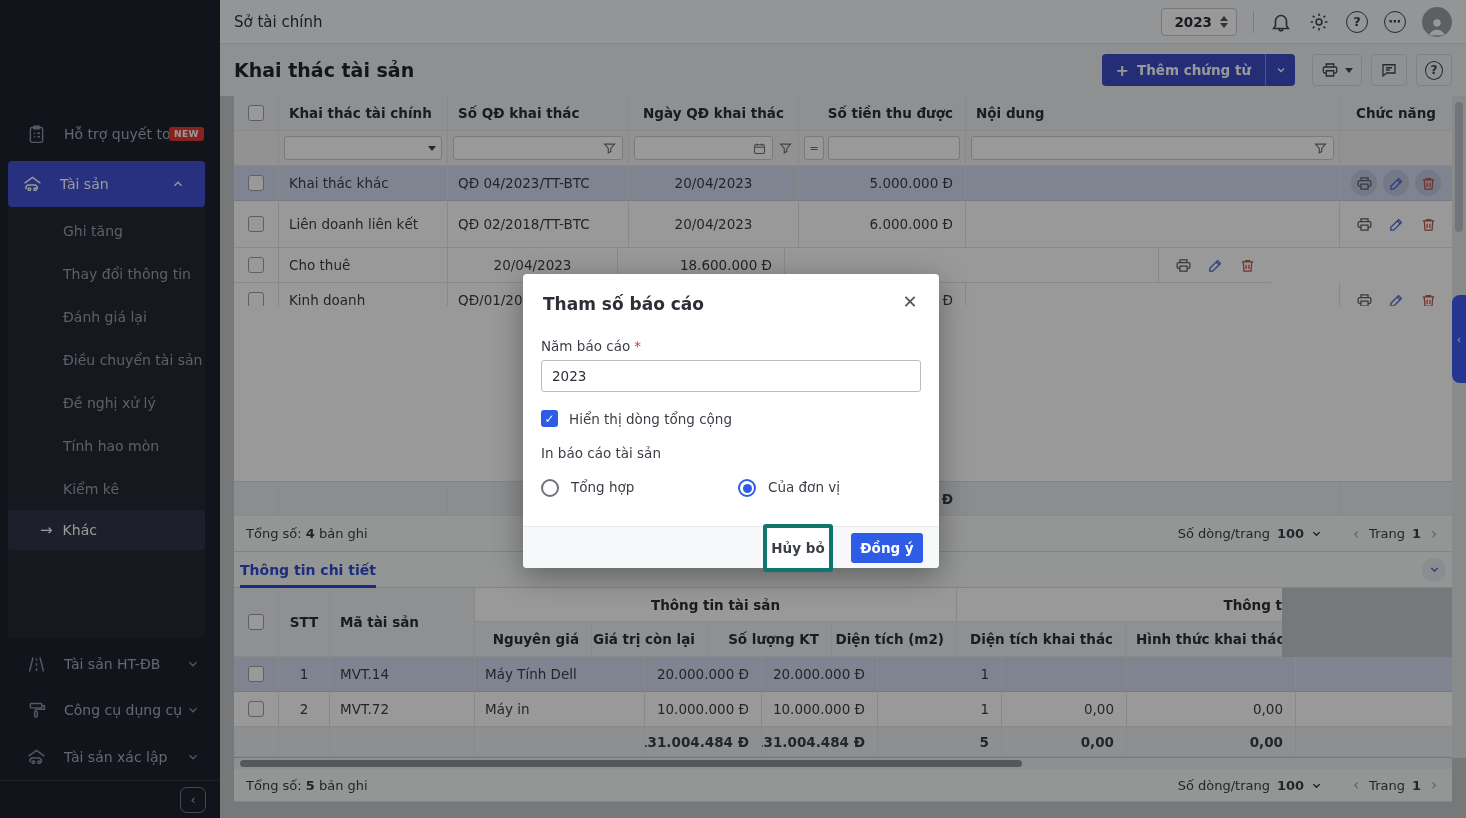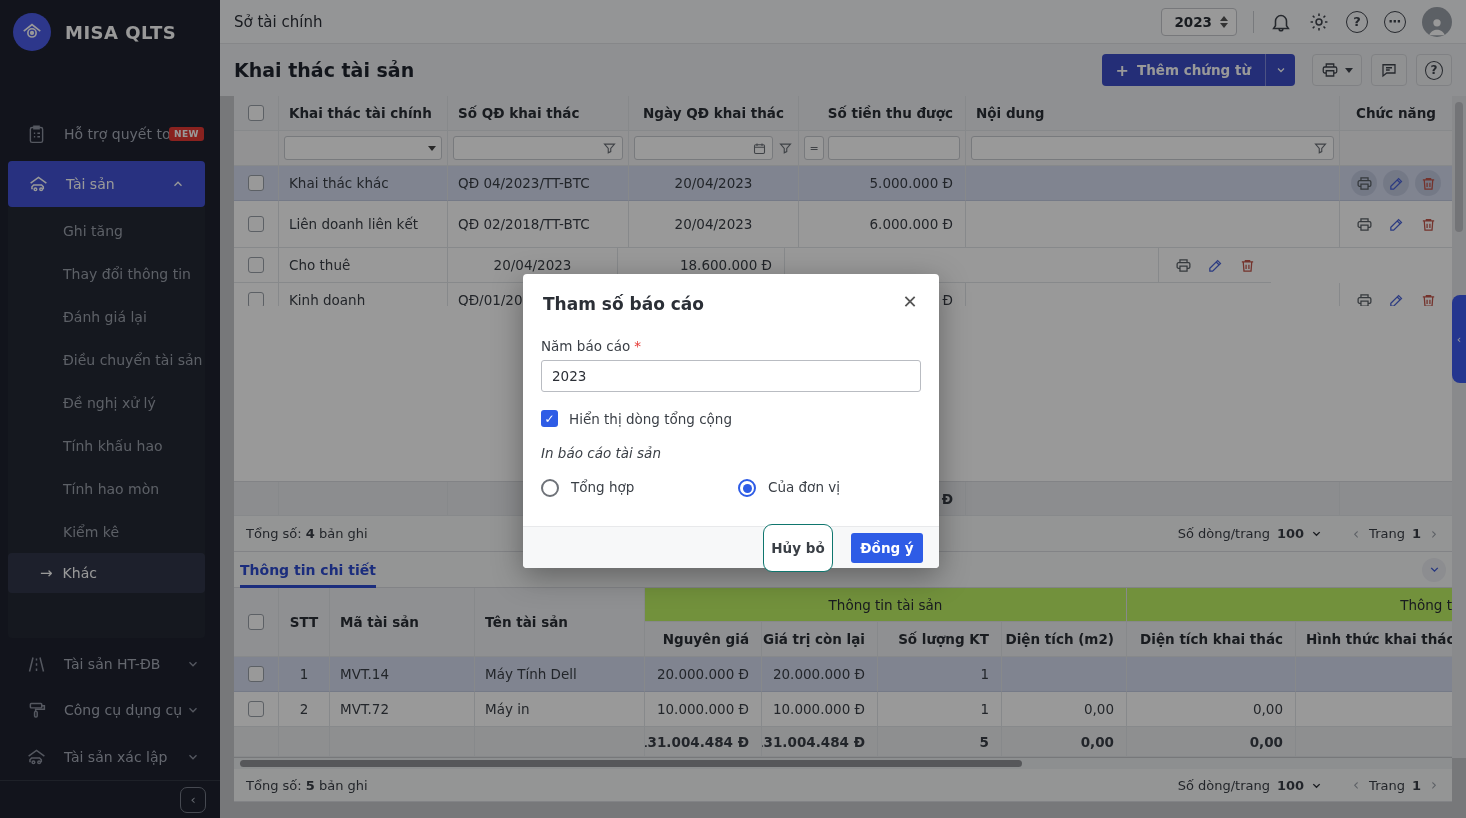--- a/index.html
+++ b/index.html
@@ -9,21 +9,21 @@
   .abs{position:absolute}
   svg{display:block}
 
   
   .sidebar{position:absolute;left:0;top:0;width:220px;height:818px;background:#1e2230;z-index:1}
   .logo-row{position:absolute;left:0;top:0;width:220px;height:64px;display:flex;align-items:center;padding-left:13px;gap:14px}
   .logo-circle{width:38px;height:38px;border-radius:50%;background:#4c5ce8;display:flex;align-items:center;justify-content:center;color:#fff}
   .logo-text{color:#fff;font-size:18px;font-weight:700;letter-spacing:.5px}
   .nav-item{position:absolute;left:0;width:220px;height:44px;display:flex;align-items:center;padding-left:26px;gap:17px;color:#a7acb8;font-size:14px;cursor:pointer}
   .nav-item .nicon{width:21px;height:21px;color:#8e93a0;flex:none}
-  .nav-item.active{left:8px;width:197px;border-radius:4px;background:#4353d6;color:#fff;padding-left:20px}
+  .nav-item.active{left:8px;width:197px;border-radius:4px;background:#4353d6;color:#fff;padding-left:14px}
   .nav-item.active .nicon{color:#fff}
   .nav-chev{position:absolute;right:20px;width:14px;height:14px;color:#8e93a0}
   .nav-item.active .nav-chev{color:#fff}
   .badge-new{position:absolute;right:16px;background:#e53935;color:#fff;font-size:9px;font-weight:700;padding:2px 5px;border-radius:3px;letter-spacing:.5px}
   .submenu{position:absolute;left:8px;top:207px;width:197px;height:431px;background:#242834;border-radius:0 0 4px 4px;padding-top:2px}
   .sub-item{height:43px;display:flex;align-items:center;padding-left:55px;color:#9aa0ab;font-size:14px;cursor:pointer}
   .sub-item.active{background:#31364a;border-radius:4px;color:#fff;padding-left:32px;gap:10px;height:40px}
   .sub-arrow{font-size:15px;color:#fff}
   .side-bottom{position:absolute;left:0;top:780px;width:220px;height:38px;border-top:1px solid #323743;display:flex;align-items:center;justify-content:flex-end;padding-right:14px}
   .collapse-btn{width:26px;height:26px;border:1.5px solid #767b87;border-radius:7px;color:#aab0bb;display:flex;align-items:center;justify-content:center;font-size:13px;cursor:pointer}
@@ -78,21 +78,21 @@
   .table-footer{position:absolute;left:14px;width:1218px;height:36px;background:#f7f8f9;border-bottom:1px solid #d9dbdf;display:flex;align-items:center;padding:0 12px;color:#3a3f46;font-size:13px}
   .pag{margin-left:auto;display:flex;align-items:center;gap:7px}
   .pag .num{font-weight:600}
   .pag .chev{color:#9aa0a8;font-size:15px;cursor:pointer;padding:0 3px}
 
   .tabbar{position:absolute;left:14px;top:552px;width:1218px;height:36px;background:#f7f8f9;border-bottom:1px solid #d9dbdf;display:flex;align-items:center;padding:0 6px}
   .tab-active{position:relative;height:36px;display:flex;align-items:center;color:#2d4bd0;font-weight:700;font-size:14px;cursor:pointer}
   .tab-active:after{content:"";position:absolute;left:0;right:0;bottom:0;height:3px;background:#2d4bd0}
   .tab-collapse{margin-left:auto;width:24px;height:24px;border-radius:50%;background:#e9ebf0;color:#3f5bd6;display:flex;align-items:center;justify-content:center;cursor:pointer}
 
-  .dh-groups .g{display:flex;align-items:center;font-weight:400;color:#2b2f36;background:#bef264;border-right:1px solid #e2e4e8;border-bottom:1px solid #e2e4e8;overflow:hidden;white-space:nowrap}
+  .dh-groups .g{display:flex;align-items:center;font-weight:700;color:#2b2f36;background:#ffffff;border-right:1px solid #e2e4e8;border-bottom:1px solid #e2e4e8;overflow:hidden;white-space:nowrap}
   .bold{font-weight:700}
 
   .hscroll{position:absolute;left:14px;top:758px;width:1218px;height:11px;background:#eceef0}
   .hthumb{position:absolute;left:6px;top:2px;width:782px;height:7px;border-radius:4px;background:#8f9296;cursor:pointer}
   .vscroll{position:absolute;left:1232px;top:96px;width:14px;height:662px;background:#e5e6e9}
   .vthumb{position:absolute;left:3px;top:6px;width:8px;height:130px;border-radius:4px;background:#c0c2c7;cursor:pointer}
   .side-tab{position:absolute;left:1452px;top:295px;width:14px;height:88px;background:#3d5aef;border-radius:8px 0 0 8px;display:flex;align-items:center;justify-content:center;color:#fff;font-size:11px;cursor:pointer;z-index:2}
 
   
   .overlay{position:absolute;inset:0;background:rgba(0,0,0,.40);z-index:40}
@@ -102,40 +102,30 @@
   .m-label{position:absolute;left:18px;font-size:13.5px;color:#3a3f46}
   .req{color:#e53935;margin-left:4px}
   .m-input{position:absolute;left:18px;top:345px;width:380px;height:32px;border:1px solid #b9bcc2;border-radius:3px;padding:0 10px;display:flex;align-items:center;background:#fff;color:#2b2f36;cursor:text}
   .m-cbrow{position:absolute;left:18px;top:395px;display:flex;align-items:center;gap:11px;cursor:pointer}
   .cbx{width:17px;height:17px;background:#2e5ce6;border-radius:3px;color:#fff;display:flex;align-items:center;justify-content:center;font-size:12px;font-weight:700}
   .m-radiorow{position:absolute;left:18px;top:464px;display:flex;align-items:flex-start}
   .radio{width:18px;height:18px;border:2px solid #6e7278;border-radius:50%;margin-right:12px;flex:none;display:flex;align-items:center;justify-content:center}
   .radio.sel{border-color:#2e5ce6}
   .radio.sel:after{content:"";width:9px;height:9px;border-radius:50%;background:#2e5ce6}
   .m-footer{position:absolute;left:0;bottom:0;width:416px;height:42px;background:#f7f8f9;border-top:1px solid #e8e9eb;border-radius:0 0 4px 4px;display:flex;align-items:center;justify-content:flex-end;gap:18px;padding-right:16px}
-  .btn-cancel{width:70px;height:48px;background:#fff;border:1px solid #0f766e;border-radius:9px;display:flex;align-items:center;justify-content:center;font-weight:600;color:#3a3f46;cursor:pointer}
+  .btn-cancel{width:70px;height:48px;background:#fff;border:4px solid #0f766e;border-radius:3px;display:flex;align-items:center;justify-content:center;font-weight:600;color:#3a3f46;cursor:pointer}
   .btn-ok{width:72px;height:30px;background:#2e5ce6;border-radius:3px;display:flex;align-items:center;justify-content:center;font-weight:600;color:#fff;cursor:pointer}
   .radio-label{margin-right:0;cursor:pointer}
 </style>
 </head>
 <body>
 
 <div class="app">
 
   <aside class="sidebar">
-    <div class="logo-row">
-      <div class="logo-circle">
-        <svg width="22" height="22" viewBox="0 0 24 24" fill="none" stroke="#fff" stroke-width="1.8">
-            <path d="M3 11l9-7 9 7"></path>
-            <circle cx="12" cy="13" r="4.5"></circle>
-            <circle cx="12" cy="13" r="1.4" fill="#fff"></circle>
-          </svg>
-      </div>
-      <span class="logo-text">MISA QLTS</span>
-    </div>
 
 
     <div class="nav-item" style="top:112px">
       <span class="nicon">
           <svg viewBox="0 0 24 24" fill="none" stroke="currentColor" stroke-width="1.6">
             <rect x="5" y="4" width="14" height="17" rx="2"></rect>
             <path d="M9 2.5h6v3H9zM9 10.5h1.5M13 10.5h3M9 14.5h1.5M13 14.5h3"></path>
           </svg>
         </span>
       <span>Hỗ trợ quyết toán</span>
@@ -167,23 +157,20 @@
           <span>Thay đổi thông tin</span>
         </div>
       <div class="sub-item">
           <span>Đánh giá lại</span>
         </div>
       <div class="sub-item">
           <span>Điều chuyển tài sản</span>
         </div>
       <div class="sub-item">
           <span>Đề nghị xử lý</span>
-        </div>
-      <div class="sub-item">
-          <span>Tính khấu hao</span>
         </div>
       <div class="sub-item">
           <span>Tính hao mòn</span>
         </div>
       <div class="sub-item">
           <span>Kiểm kê</span>
         </div>
       <div class="sub-item active">
         <span class="sub-arrow">→</span>
         <span>Khác</span>
@@ -543,21 +530,20 @@
         </span>
     </div>
 
     <div class="abs" style="left:14px;top:588px;width:1218px;display:flex">
       <div style="display:flex">
         <div class="td hd d0" style="height:69px">
             <span class="cb"></span>
           </div>
         <div class="td hd d1" style="height:69px">STT</div>
         <div class="td hd d2" style="height:69px">Mã tài sản</div>
-        <div class="td hd d3" style="height:69px">Tên tài sản</div>
       </div>
       <div style="display:flex;flex-direction:column">
         <div class="tr dh-groups" style="height:34px">
           <div class="g" style="width:482px;justify-content:center">Thông tin tài sản</div>
           <div class="g" style="width:325px;justify-content:flex-end;padding-right:0;border-right:none">Thông t</div>
         </div>
         <div class="tr" style="height:35px">
           <div class="td hd d4 right">Nguyên giá</div>
           <div class="td hd d5 right">Giá trị còn lại</div>
           <div class="td hd d6 right">Số lượng KT</div>
@@ -659,21 +645,21 @@
         <span>2023</span>
       </div>
 
     <div class="m-cbrow" style="top: 136px;">
       <span class="cbx">
           <span>✓</span>
         </span>
       <span>Hiển thị dòng tổng cộng</span>
     </div>
 
-    <div class="m-label" style="top: 171px; position: absolute; font-style: italic;">In báo cáo tài sản</div>
+    <div class="m-label" style="top: 171px; position: absolute;">In báo cáo tài sản</div>
 
     <div class="m-radiorow" style="top: 205px;">
       <span class="radio"></span>
       <span class="radio-label" style="width:167px">Tổng hợp</span>
       <span class="radio sel"></span>
       <span class="radio-label">Của đơn vị</span>
     </div>
 
     <div class="m-footer">
       <span class="btn-cancel">Hủy bỏ</span>

